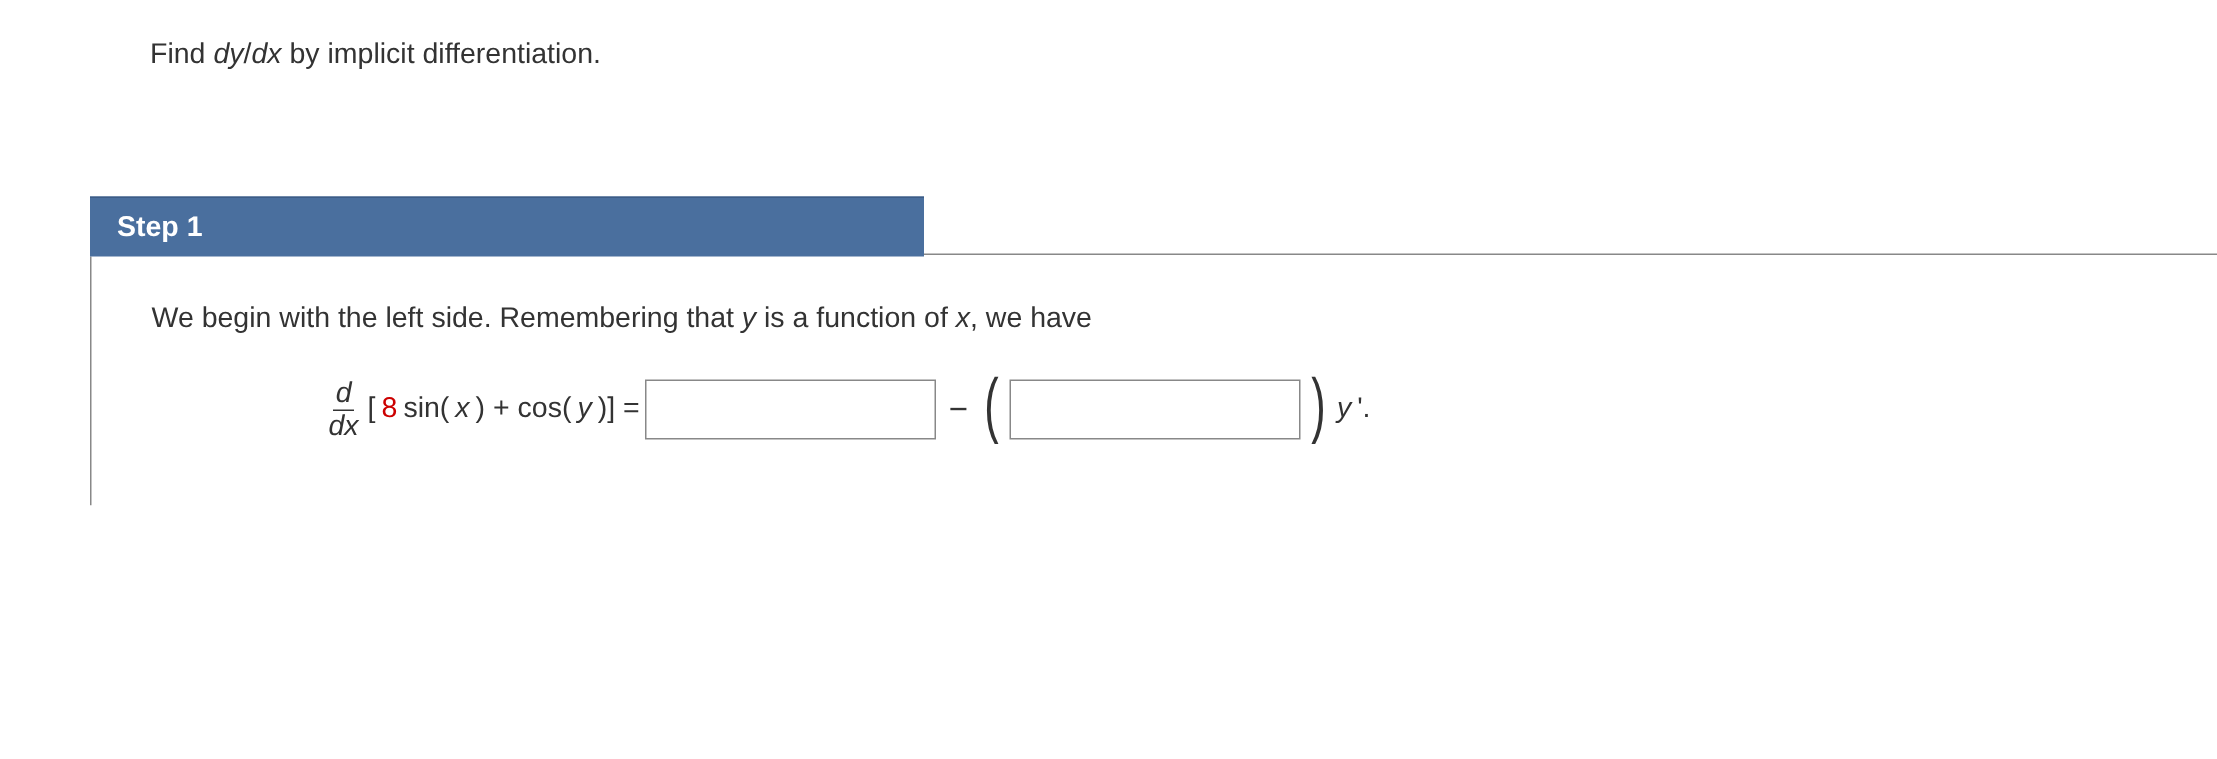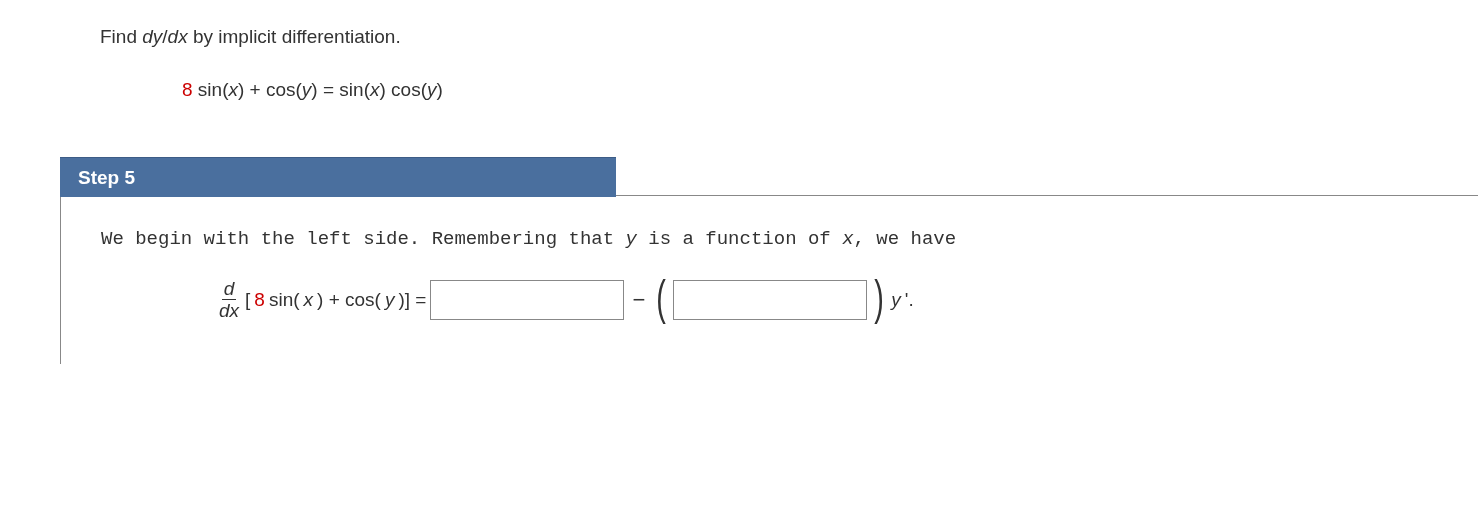--- a/index.html
+++ b/index.html
@@ -57,21 +57,20 @@
   }
 
   .step-body {
     border-left: 1px solid #888;
     margin-left: 36px;
     padding: 28px 40px 40px 40px;
   }
   .step-text {
     line-height: 1.5;
     margin-bottom: 22px;
-    font-family: Liberation Mono, monospace;
   }
 
   
   .math-line {
     display: flex;
     align-items: center;
     padding-left: 116px;
     gap: 4px;
     font-size: 19px;
   }
@@ -115,27 +114,24 @@
 </style>
 </head>
 <body>
 
 <div class="page">
 
   <div class="problem-area">
     <div class="problem-prompt">
       <span>Find </span><span class="ital">dy</span><span>/</span><span class="ital">dx </span><span>by implicit differentiation.</span>
     </div>
-    <div class="equation-line">
-      <span class="red">8</span><span> sin(</span><span class="ital">x</span><span>) + cos(</span><span class="ital">y</span><span>) = sin(</span><span class="ital">x</span><span>) cos(</span><span class="ital">y</span><span>)</span>
-    </div>
   </div>
 
   <div class="step-row">
-    <div class="step-tab">Step 5</div>
+    <div class="step-tab">Step 1</div>
     <div class="step-tab-rest"></div>
   </div>
 
   <div class="step-body">
     <div class="step-text">
       <span>We begin with the left side. Remembering that </span><span class="ital">y</span><span> is a function of </span><span class="ital">x</span><span>, we have</span>
     </div>
 
     <div class="math-line">
       <span class="frac">

